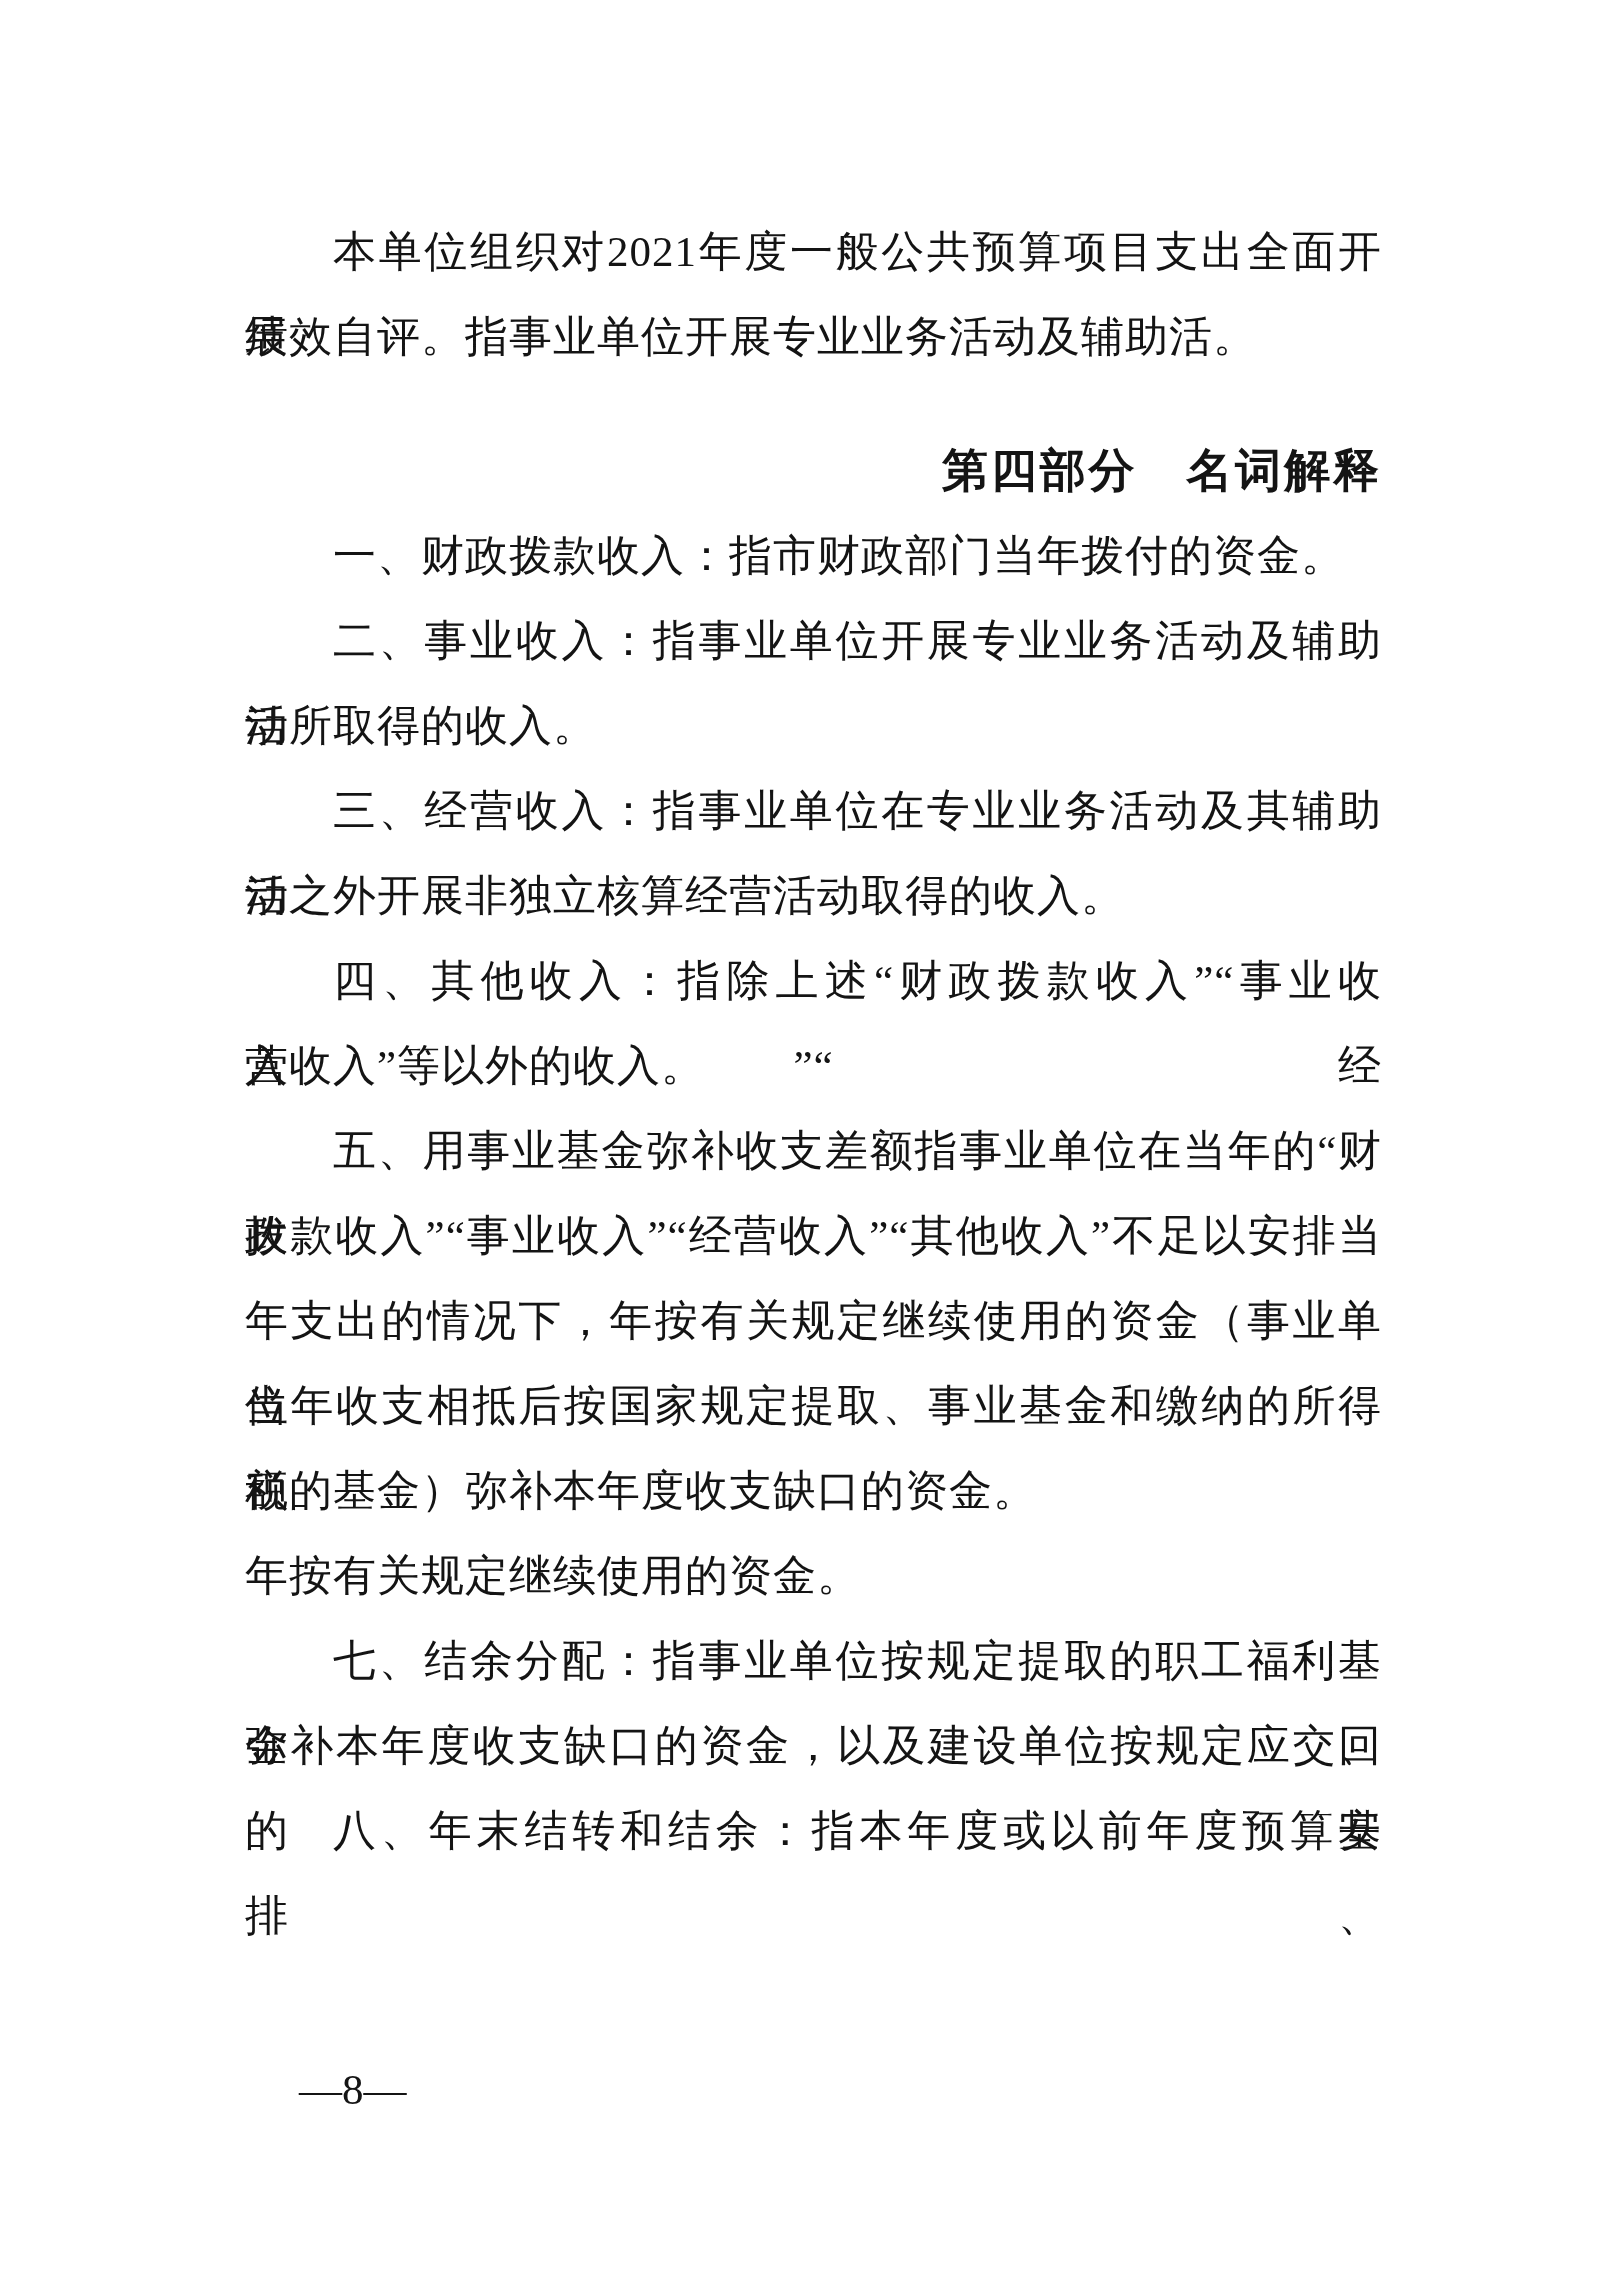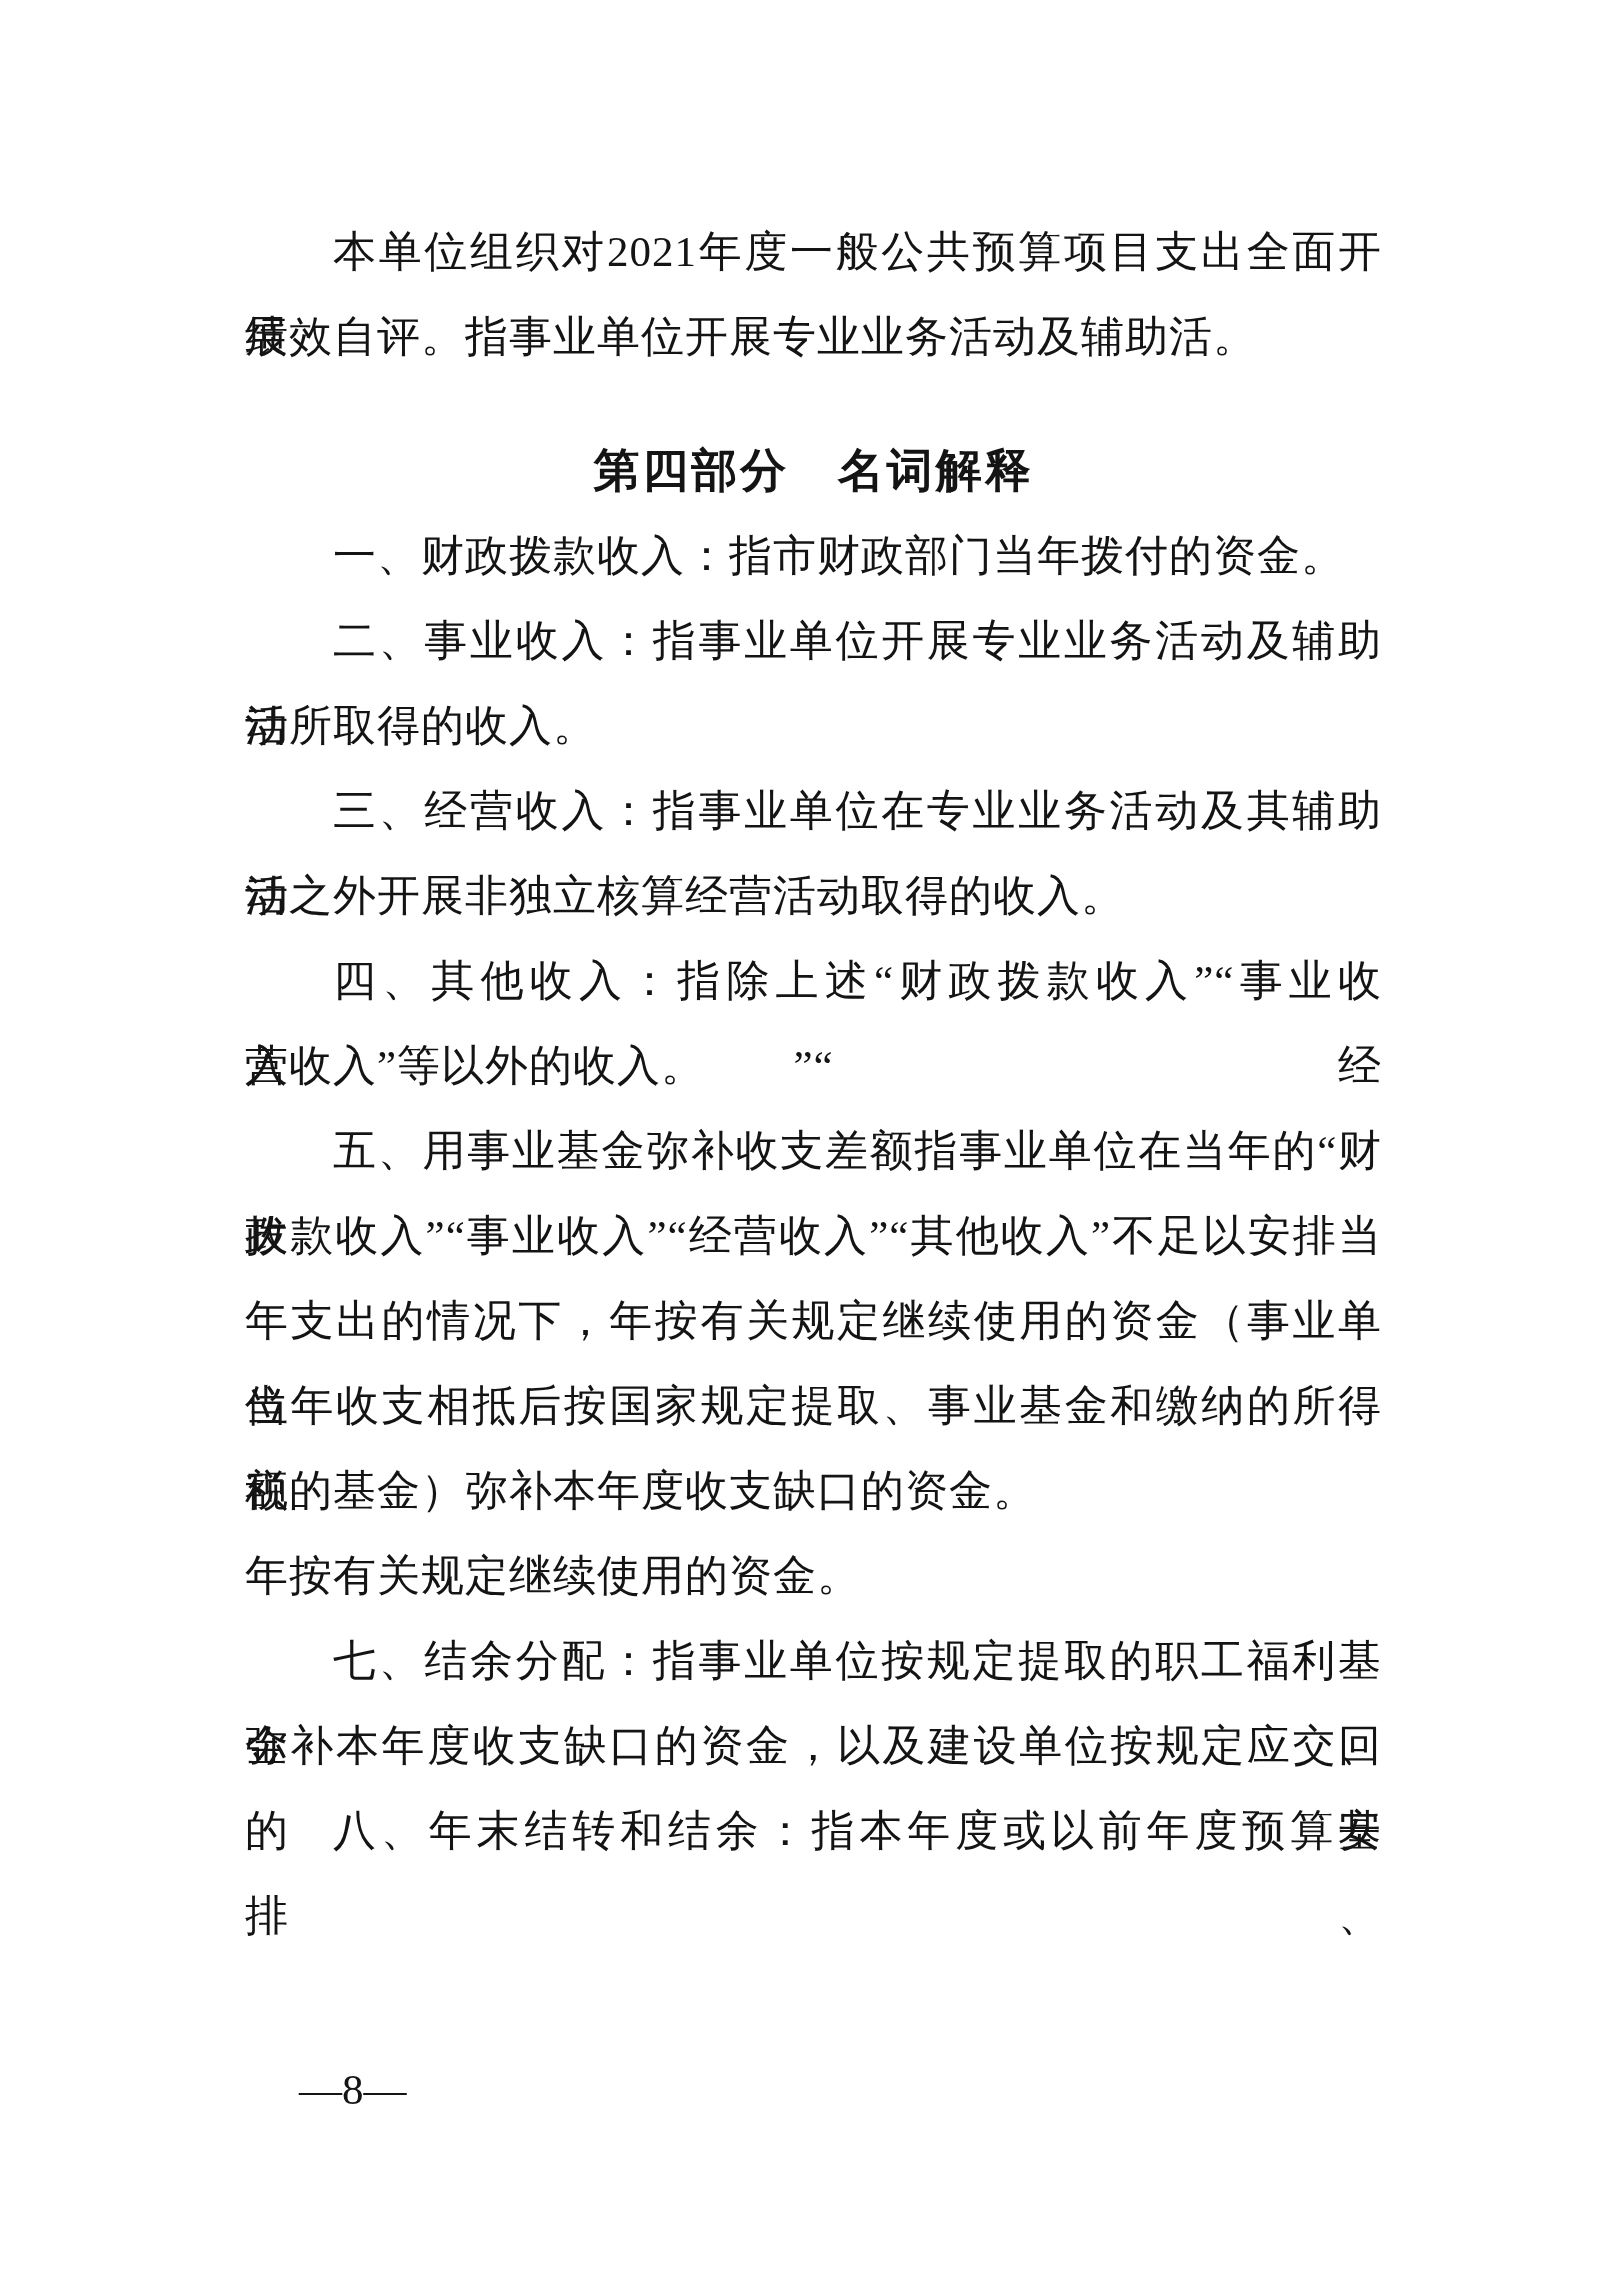--- a/index.html
+++ b/index.html
@@ -39,21 +39,21 @@
   .line.indent {
     text-indent: 88px;
   }
   .heading {
     height: 85px;
     line-height: 85px;
     margin-top: 49px;
     font-size: 46px;
     font-weight: 700;
     letter-spacing: 2.9px;
-    text-align: center;
+    text-align: right;
     font-family: "Liberation Sans", "DejaVu Sans", sans-serif;
   }
   .page-number {
     position: absolute;
     left: 299px;
     top: 2064px;
     font-size: 43px;
     line-height: 51px;
     letter-spacing: 0;
   }

